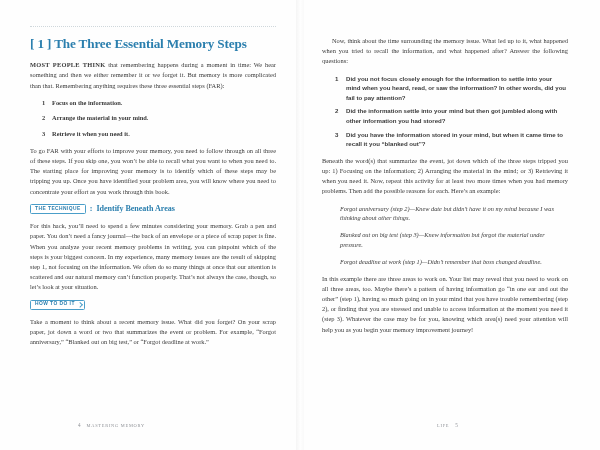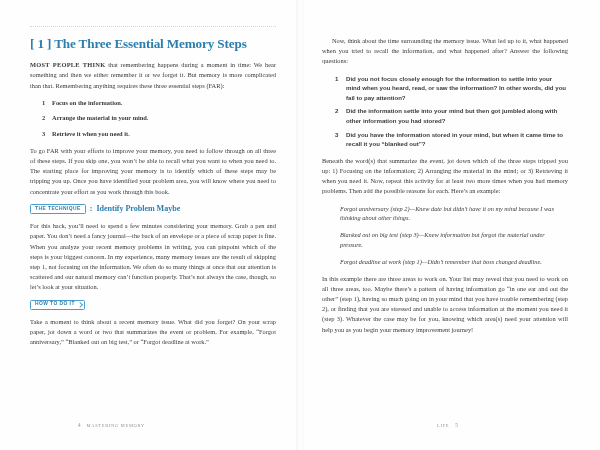--- a/index.html
+++ b/index.html
@@ -259,21 +259,21 @@
         <li>
           <span class="lead-letter">R</span><span class="rest">etrieve it when you need it.</span>
         </li>
       </ol>
 
       <p class="body-text">To go FAR with your efforts to improve your memory, you need to follow through on all three of these steps. If you skip one, you won’t be able to recall what you want to when you need to. The starting place for improving your memory is to identify which of these steps may be tripping you up. Once you have identified your problem area, you will know where you need to concentrate your effort as you work through this book.</p>
 
       <div class="tag-heading">
         <span class="tag-box">THE TECHNIQUE</span>
         <span class="tag-colon">:</span>
-        <span class="tag-title">Identify Problem Maybe</span>
+        <span class="tag-title">Identify Beneath Areas</span>
       </div>
 
       <p class="body-text">For this hack, you’ll need to spend a few minutes considering your memory. Grab a pen and paper. You don’t need a fancy journal—the back of an envelope or a piece of scrap paper is fine. When you analyze your recent memory problems in writing, you can pinpoint which of the steps is your biggest concern. In my experience, many memory issues are the result of skipping step 1, not focusing on the information. We often do so many things at once that our attention is scattered and our natural memory can’t function properly. That’s not always the case, though, so let’s look at your situation.</p>
 
       <div class="tag-heading">
         <span class="tag-box with-arrow">HOW TO DO IT</span>
       </div>
 
       <p class="body-text">Take a moment to think about a recent memory issue. What did you forget? On your scrap paper, jot down a word or two that summarizes the event or problem. For example, “Forgot anniversary,” “Blanked out on big test,” or “Forgot deadline at work.”</p>
 

